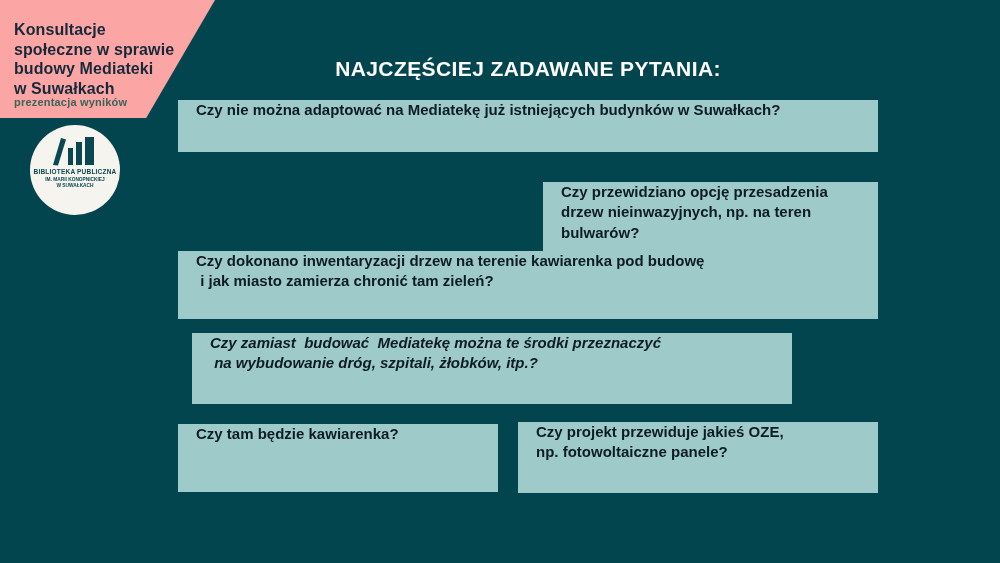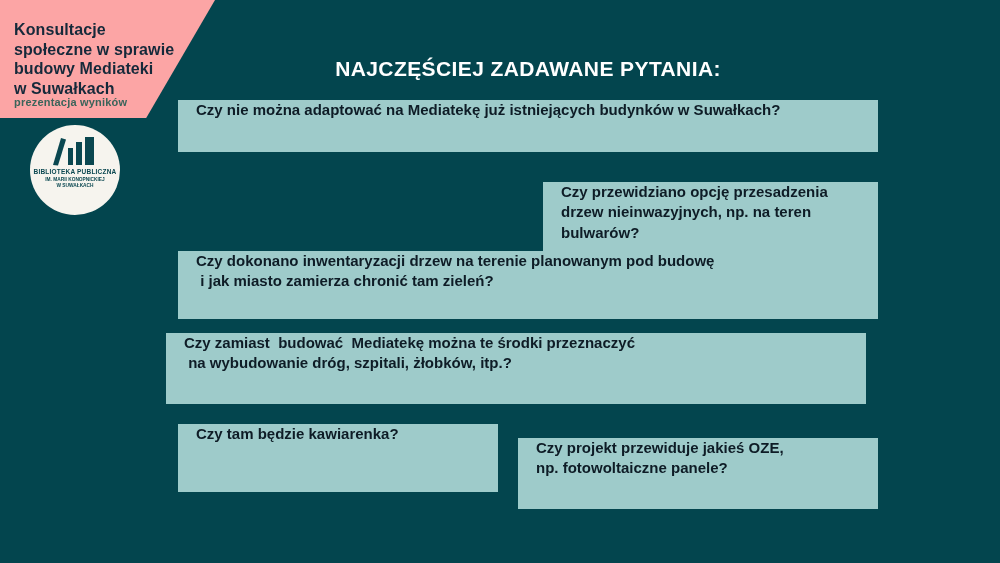--- a/index.html
+++ b/index.html
@@ -48,23 +48,23 @@
     position:absolute;background:#9ecbca;color:#0e1c26;
     display:flex;
     font-size:15px;font-weight:700;line-height:1.35;
     padding:0 18px;box-sizing:border-box;
   }
   .qbox span{white-space:pre-wrap;}
   .q1{left:178px;top:100px;width:700px;height:52px;}
   .q2{left:178px;top:170px;width:343px;height:65px;}
   .q3{left:543px;top:166px;width:335px;height:74px;margin-top:16px;}
   .q4{left:178px;top:251px;width:700px;height:68px;}
-  .q5{left:166px;top:333px;width:700px;height:71px;}
+  .q5{left:192px;top:333px;width:600px;height:71px;font-style:italic;}
   .q6{left:178px;top:424px;width:320px;height:68px;}
-  .q7{left:518px;top:422px;width:360px;height:71px;margin-top:16px;}
+  .q7{left:518px;top:422px;width:360px;height:71px;}
 
   .footer{
     position:absolute;left:0;top:506px;width:1000px;
     text-align:center;color:#ffffff;
     font-size:22px;font-weight:800;letter-spacing:.4px;
   }
   .footer .link{
     text-decoration:underline;
     text-decoration-thickness:2px;text-underline-offset:4px;
     cursor:pointer;
@@ -101,21 +101,21 @@
 
   <div class="qbox q1">
     <span>Czy nie można adaptować na Mediatekę już istniejących budynków w Suwałkach?</span>
   </div>
   <div class="qbox q3">
     <span>Czy przewidziano opcję przesadzenia
 drzew nieinwazyjnych, np. na teren
 bulwarów?</span>
   </div>
   <div class="qbox q4">
-    <span>Czy dokonano inwentaryzacji drzew na terenie planowanym pod budowę
+    <span>Czy dokonano inwentaryzacji drzew na terenie kawiarenka pod budowę
  i jak miasto zamierza chronić tam zieleń?</span>
   </div>
   <div class="qbox q5">
     <span>Czy zamiast  budować  Mediatekę można te środki przeznaczyć
  na wybudowanie dróg, szpitali, żłobków, itp.?</span>
   </div>
   <div class="qbox q6">
     <span>Czy tam będzie kawiarenka?</span>
   </div>
   <div class="qbox q7">

